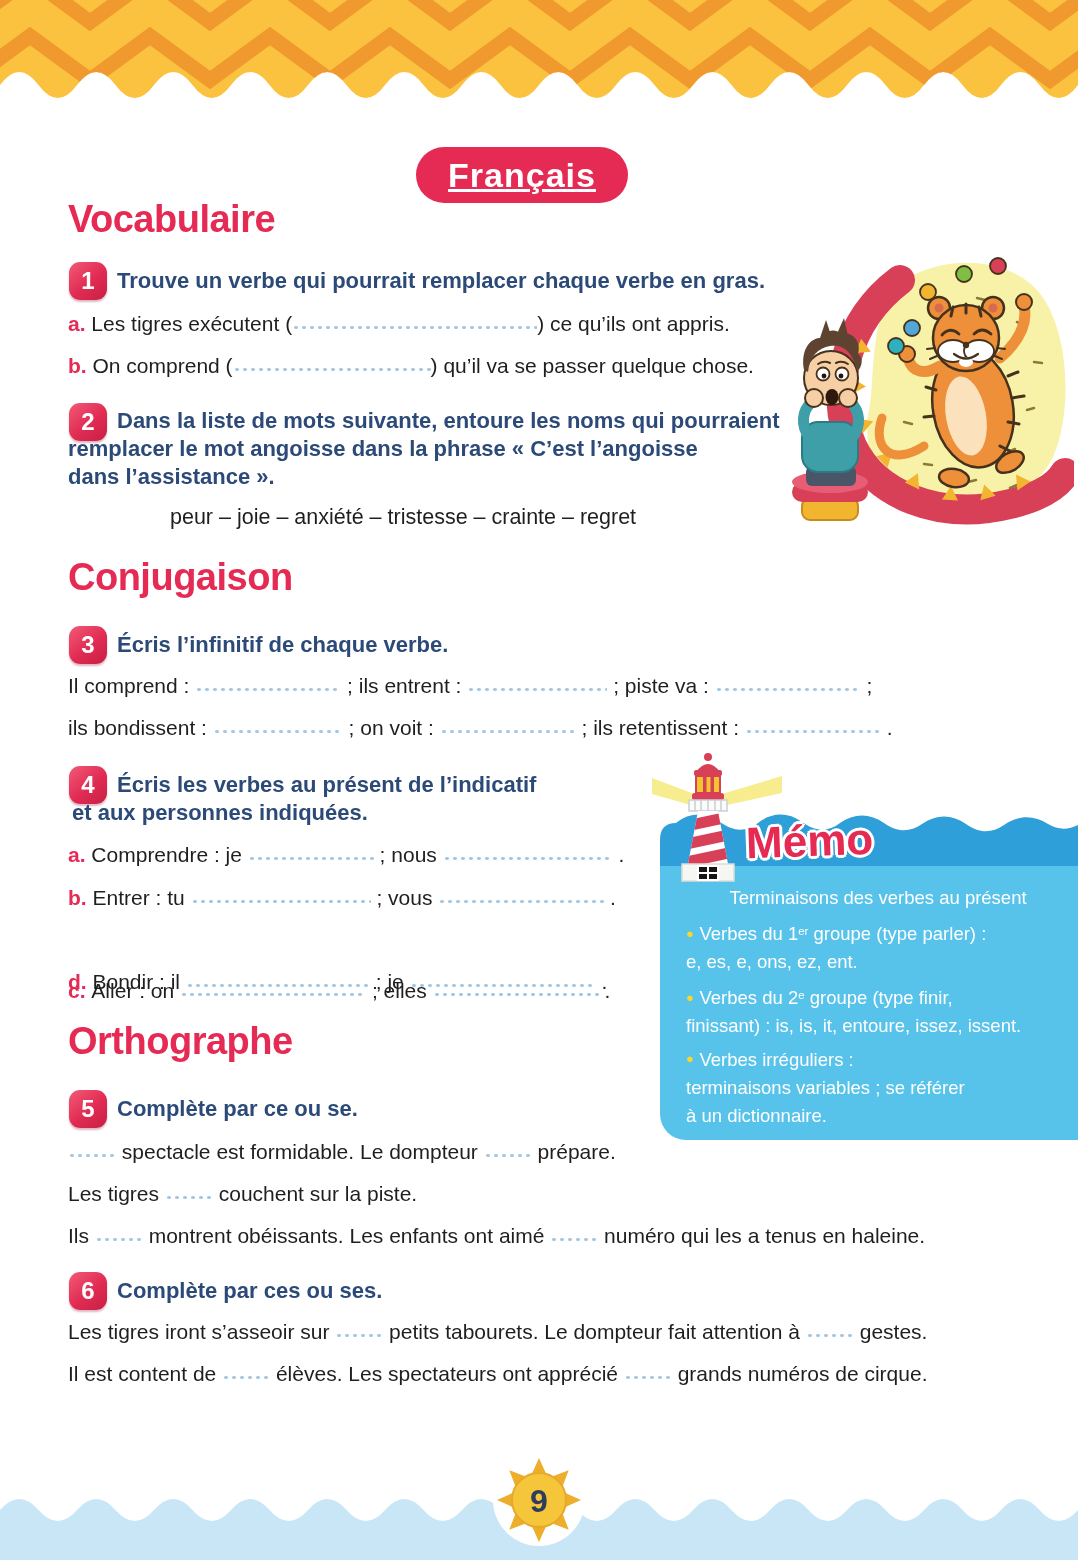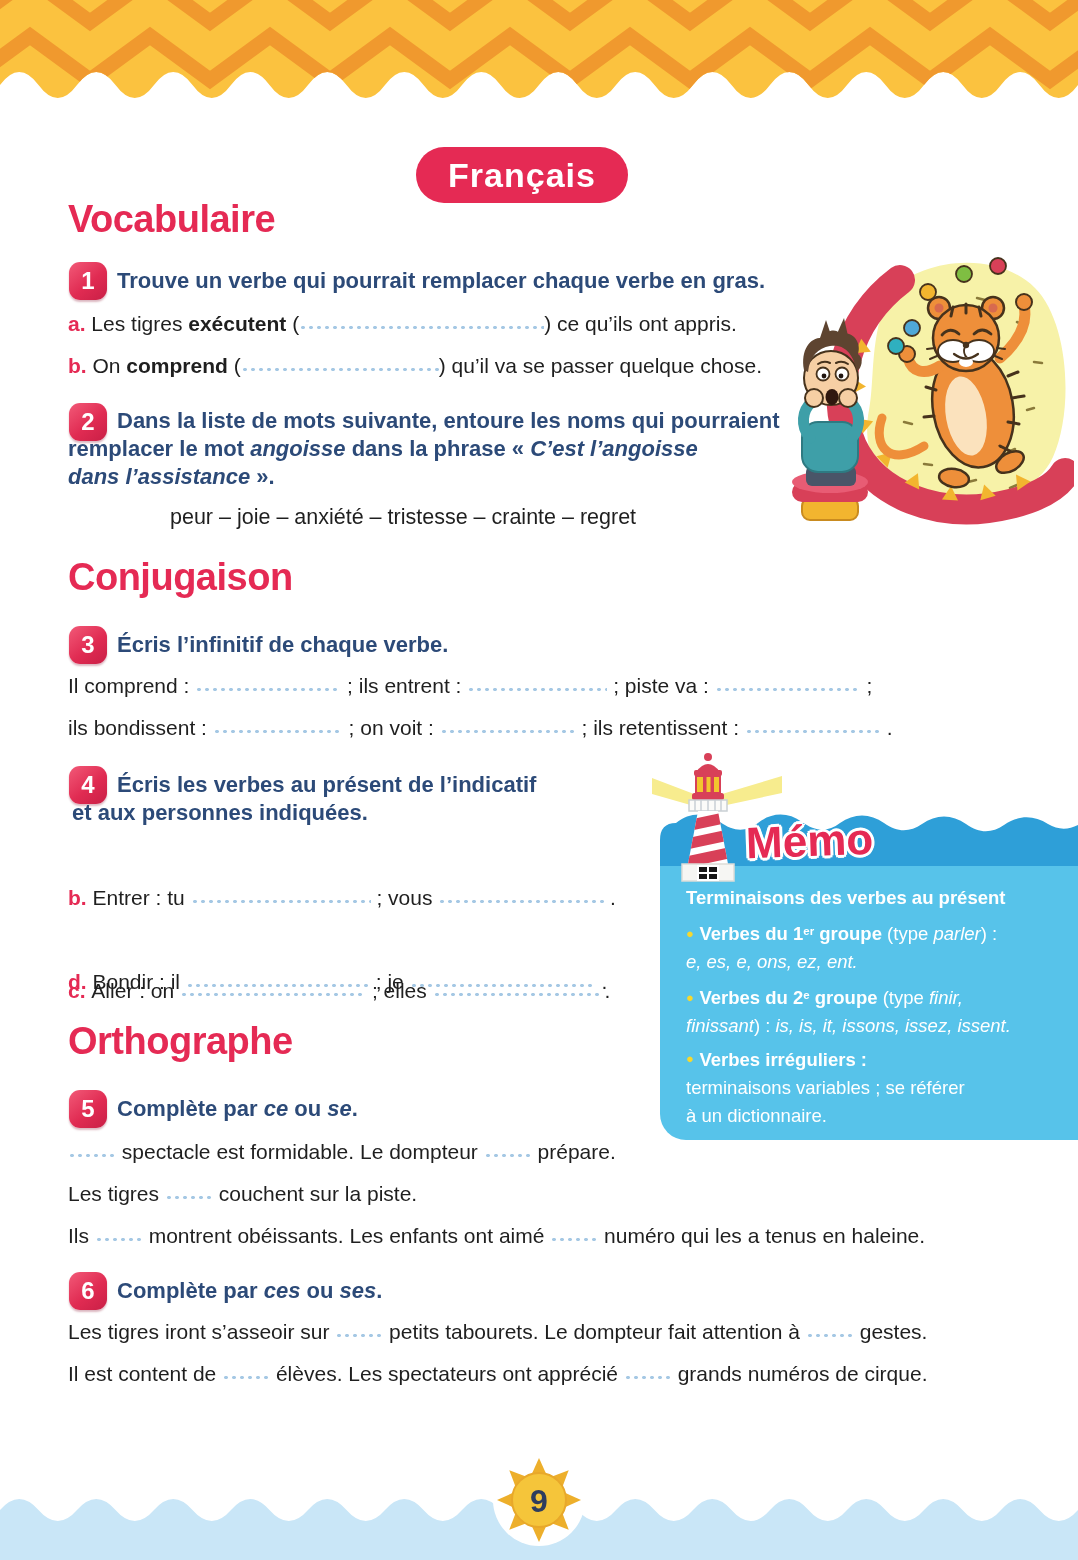--- a/index.html
+++ b/index.html
@@ -11,27 +11,27 @@
   .badge{width:38px;height:38px;border-radius:11px;
          background:linear-gradient(140deg,#F25A78 0%,#E02B52 55%,#C91F46 100%);
          color:#fff;font-size:24px;font-weight:700;display:flex;align-items:center;justify-content:center;
          box-shadow:0 2px 2px rgba(140,20,50,.3);}
   .instr{font-size:22px;font-weight:700;color:var(--navy,#2C4A78);}
   .line{font-size:21px;white-space:nowrap;}
   .wordlist{font-size:21.5px;text-align:center;}
   .dots{display:inline-block;height:7px;
         background-image:radial-gradient(circle,var(--dot,#A5C8E4) 1.6px,rgba(0,0,0,0) 2px);
         background-size:8px 7px;background-repeat:repeat-x;background-position:0 100%;}
-  .t-b{font-weight:700;}
-  .t-i{font-style:italic;}
+  .t-b{font-weight:400;text-align:center;}
+  .t-i{}
   .t-r{color:var(--accent,#E52A54);font-weight:700;}
   .t-sup{font-size:.62em;vertical-align:.45em;}
   .t-y{color:#F6D82E;font-size:.7em;vertical-align:2.5px;padding-right:2px;}
   .pill{background:var(--accent,#E52A54);border-radius:30px;color:#fff;display:flex;
-        align-items:center;justify-content:center;font-size:34px;font-weight:700;letter-spacing:1px;}
+        align-items:center;justify-content:center;font-size:34px;font-weight:700;letter-spacing:1px;text-decoration:underline;}
   .memo-body{background:var(--memo-body,#57C3EA);border-radius:0 0 0 26px;}
   .memo-title{font-size:44px;font-weight:800;color:var(--accent,#E52A54);transform:rotate(-2deg);
         text-shadow:3px 0 0 #fff,-3px 0 0 #fff,0 3px 0 #fff,0 -3px 0 #fff,
                     2px 2px 0 #fff,-2px -2px 0 #fff,2px -2px 0 #fff,-2px 2px 0 #fff;}
   .memo-text{color:#fff;font-size:18.5px;line-height:28px;width:384px;}
   .memo-text div{white-space:nowrap;}
   .memo-text .bullet-line{margin-top:5px;}
 </style>
 </head>
 <body>
@@ -186,20 +186,21 @@
   <div class="abs heading nowrap" style="left:68px;top:556px">Conjugaison</div>
 
   <div class="abs badge" style="left:69px;top:626px">3</div>
   <div class="abs instr nowrap" style="left:117px;top:632px">Écris l’infinitif de chaque verbe.</div>
   <div class="abs line" style="left:68px;top:674px"><span>Il comprend : </span><span class="dots" style="width: 146px;"></span><span> ; ils entrent : </span><span class="dots" style="width: 140px;"></span><span> ; piste va : </span><span class="dots" style="width: 146px;"></span><span> ;</span></div>
   <div class="abs line" style="left:68px;top:716px"><span>ils bondissent : </span><span class="dots" style="width: 130px;"></span><span> ; on voit : </span><span class="dots" style="width: 136px;"></span><span> ; ils retentissent : </span><span class="dots" style="width: 136px;"></span><span> .</span></div>
 
   <div class="abs badge" style="left:69px;top:766px">4</div>
   <div class="abs instr nowrap" style="left:117px;top:772px">Écris les verbes au présent de l’indicatif</div>
   <div class="abs instr nowrap" style="left:72px;top:800px">et aux personnes indiquées.</div>
+  <div class="abs line" style="left:68px;top:843px"><span class="t-r">a. </span><span>Comprendre : je </span><span class="dots" style="width: 126px;"></span><span> ; nous </span><span class="dots" style="width: 170px;"></span><span> .</span></div>
   <div class="abs line" style="left:68px;top:886px"><span class="t-r">b. </span><span>Entrer : tu </span><span class="dots" style="width: 180px;"></span><span> ; vous </span><span class="dots" style="width: 166px;"></span><span> .</span></div>
   <div class="abs line" style="left:68px;top:979px"><span class="t-r">c. </span><span>Aller : on </span><span class="dots" style="width: 186px;"></span><span> ; elles </span><span class="dots" style="width: 166px;"></span><span> .</span></div>
   <div class="abs line" style="left:68px;top:970px"><span class="t-r">d. </span><span>Bondir : il </span><span class="dots" style="width: 184px;"></span><span> ; je </span><span class="dots" style="width: 186px;"></span><span> .</span></div>
 
   <div class="abs memo-body" style="left:660px;top:860px;width:418px;height:280px"></div>
   <svg class="abs" style="left:660px;top:810px" width="418" height="56" viewBox="0 0 418 56">
     <path d="M0,56 L0,30 Q0,13 16,13 C30,2 46,2 60,12 C74,22 86,22 98,13 C112,2 128,2 142,12
              C156,22 168,22 180,13 C194,3 210,3 224,13 C238,23 250,22 262,14 C276,4 292,4 306,14
              C320,24 332,23 344,15 C358,5 374,5 388,14 C398,20 408,20 418,15 L418,56 Z" fill="#2E9FD8"></path>
   </svg>
@@ -237,21 +238,21 @@
     <line x1="56" y1="116" x2="56" y2="130" stroke="#FFFFFF" stroke-width="2"></line>
     <line x1="46" y1="123" x2="66" y2="123" stroke="#FFFFFF" stroke-width="2"></line>
     <rect x="46" y="116" width="20" height="14" fill="none" stroke="#FFFFFF" stroke-width="2"></rect>
   </svg>
   <div class="abs memo-title nowrap" style="left:746px;top:816px">Mémo</div>
   <div class="abs memo-text" style="left:686px;top:884px">
     <div class="t-b">Terminaisons des verbes au présent</div>
     <div class="bullet-line"><span class="t-y">● </span><span class="t-b">Verbes du 1</span><span class="t-b t-sup">er</span><span class="t-b"> groupe</span><span> (type </span><span class="t-i">parler</span><span>) :</span></div>
     <div><span class="t-i">e, es, e, ons, ez, ent.</span></div>
     <div class="bullet-line"><span class="t-y">● </span><span class="t-b">Verbes du 2</span><span class="t-b t-sup">e</span><span class="t-b"> groupe</span><span> (type </span><span class="t-i">finir,</span></div>
-    <div><span class="t-i">finissant</span><span>) : </span><span class="t-i">is, is, it, issons, issez, issent.</span></div>
+    <div><span class="t-i">finissant</span><span>) : </span><span class="t-i">is, is, it, entoure, issez, issent.</span></div>
     <div class="bullet-line"><span class="t-y">● </span><span class="t-b">Verbes irréguliers :</span></div>
     <div><span>terminaisons variables ; se référer</span></div>
     <div><span>à un dictionnaire.</span></div>
   </div>
 
   <div class="abs heading nowrap" style="left:68px;top:1020px">Orthographe</div>
 
   <div class="abs badge" style="left:69px;top:1090px">5</div>
   <div class="abs instr nowrap" style="left:117px;top:1096px"><span>Complète par </span><span class="t-i">ce</span><span> ou </span><span class="t-i">se</span><span>.</span></div>
   <div class="abs line" style="left:68px;top:1182px"><span>Les tigres </span><span class="dots" style="width: 48px;"></span><span> couchent sur la piste.</span></div>

